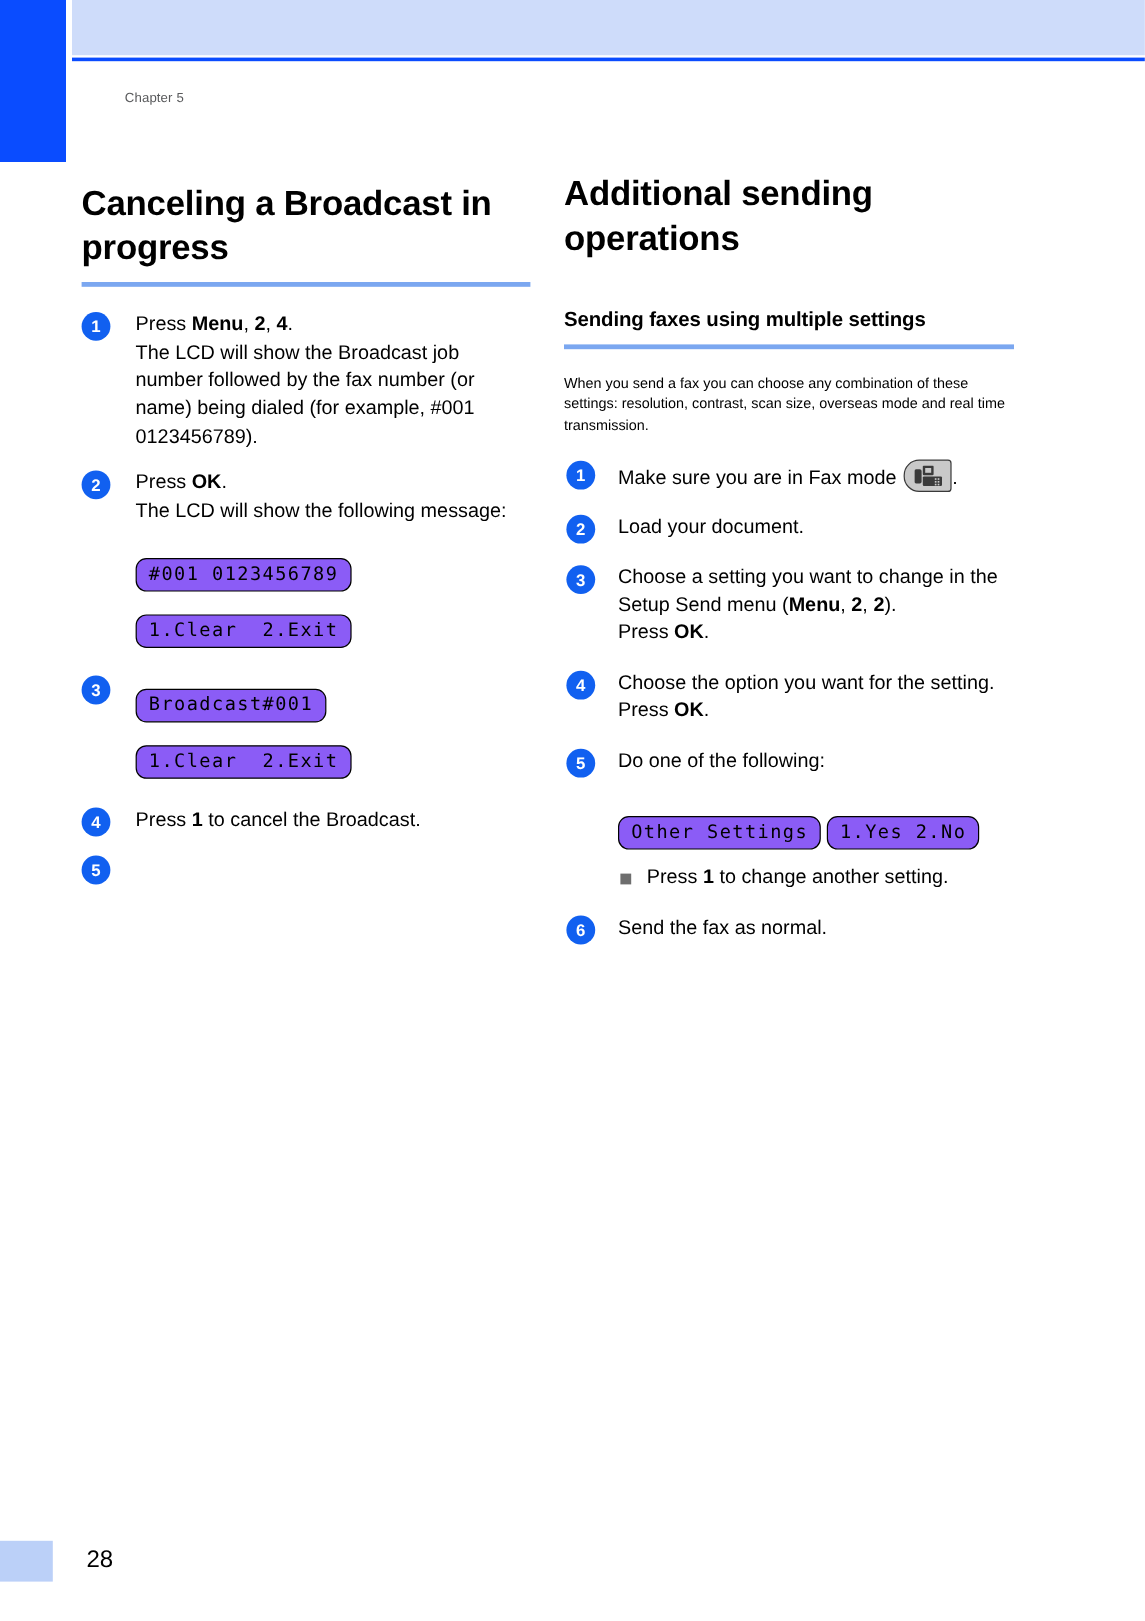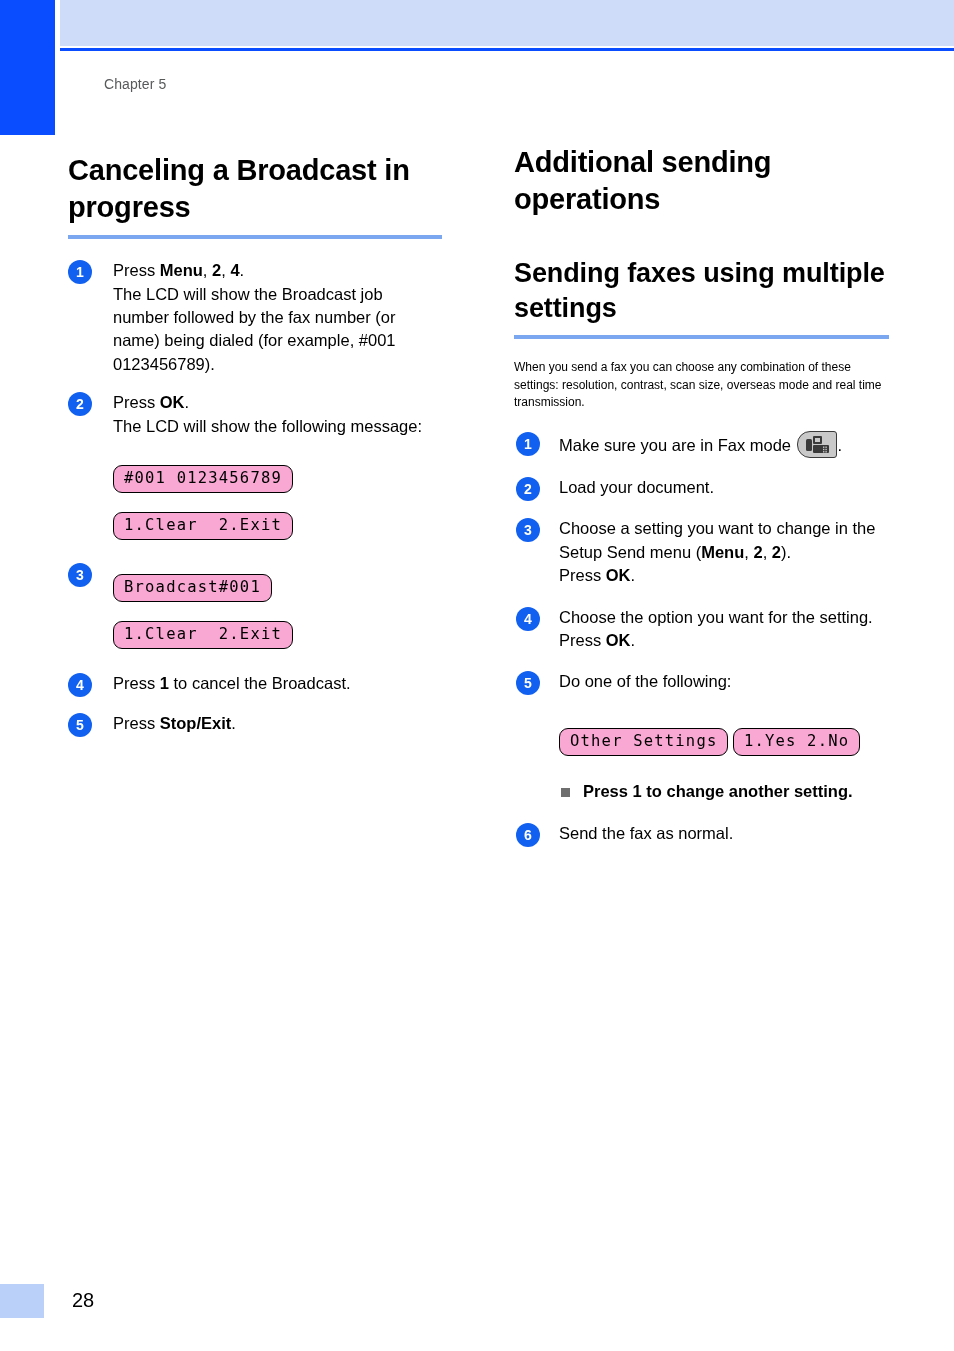--- a/index.html
+++ b/index.html
@@ -38,21 +38,21 @@
     left: 60px;
     top: 48px;
     right: 0;
     height: 3px;
     background: #0A4CFF;
   }
   .chapter-label {
     position: absolute;
     left: 104px;
     top: 76px;
-    font-size: 14px;
+    font-size: 11px;
     color: #58595B;
     letter-spacing: 0.1px;
   }
 
   .footer-block {
     position: absolute;
     left: 0;
     bottom: 33px;
     width: 44px;
     height: 34px;
@@ -66,33 +66,33 @@
     font-weight: normal;
     color: #000000;
   }
 
   
   .col {
     position: absolute;
     top: 134px;
   }
   .col-left  { left: 68px;  width: 374px; }
-  .col-right { left: 514px; width: 375px; }
+  .col-right { left: 470px; width: 375px; }
 
   
   h1.big-heading {
     font-size: 29px;
     font-weight: bold;
     line-height: 1.28;
     margin: 18px 0 0 0;
     color: #000;
     letter-spacing: -0.2px;
   }
   h2.sub-heading {
-    font-size: 27px;
+    font-size: 17px;
     font-weight: bold;
     line-height: 1.3;
     margin: 0;
     color: #000;
     letter-spacing: -0.1px;
   }
   .rule-under {
     height: 4px;
     background: #7BA7F0;
     margin-top: 9px;
@@ -145,21 +145,21 @@
     border: 1.6px solid #000;
     border-radius: 9px;
     padding: 3px 10px 4px 10px;
     margin: 12px 0 0 0;
     font-family: "DejaVu Sans Mono", "Liberation Mono", monospace;
     font-size: 15.5px;
     letter-spacing: 1.2px;
     line-height: 1.22;
     color: #000;
     white-space: pre;
-    background: #f9a8d4;
+    background: #8b5cf6;
   }
   .lcd-group { margin: 6px 0 4px 0; }
   .lcd-group .lcd + .lcd { margin-top: 19px; }
   .lcd-wrap-left  { padding-left: 45px; }
   .lcd-wrap-right { padding-left: 45px; }
 
   
   .fax-icon-btn {
     display: inline-block;
     vertical-align: -7px;
@@ -169,24 +169,23 @@
     border: 1.5px solid #3a3a3a;
     border-radius: 13px 3px 3px 13px;
     position: relative;
     box-sizing: border-box;
     margin: 0 1px;
   }
   .fax-icon-btn svg { position: absolute; left: 8px; top: 4px; }
 
   
   .bullet-list {
-    margin: 24px 0 0 0;
+    margin: 12px 0 0 0;
     padding: 0;
     list-style: none;
-    font-weight: bold;
   }
   .bullet-item {
     position: relative;
     padding-left: 24px;
     margin-bottom: 11px;
     font-size: 16.5px;
     line-height: 1.42;
     color: #000;
   }
   .bullet-sq {
@@ -239,21 +238,20 @@
     <div class="lcd">1.Clear  2.Exit</div>
   </div>
 
   <div class="step" style="margin-top:23px">
     <div class="step-badge">4</div>
     <div class="step-text">Press <b>1</b> to cancel the Broadcast.</div>
   </div>
 
   <div class="step" style="margin-top:17px">
     <div class="step-badge">5</div>
-    <div class="step-text">Press <b>Stop/Exit</b>.</div>
   </div>
 
 </div>
 
 <div class="col col-right">
 
   <h1 class="big-heading" style="margin-top:10px">Additional sending operations</h1>
 
   <div class="heading-gap-big"></div>
 

